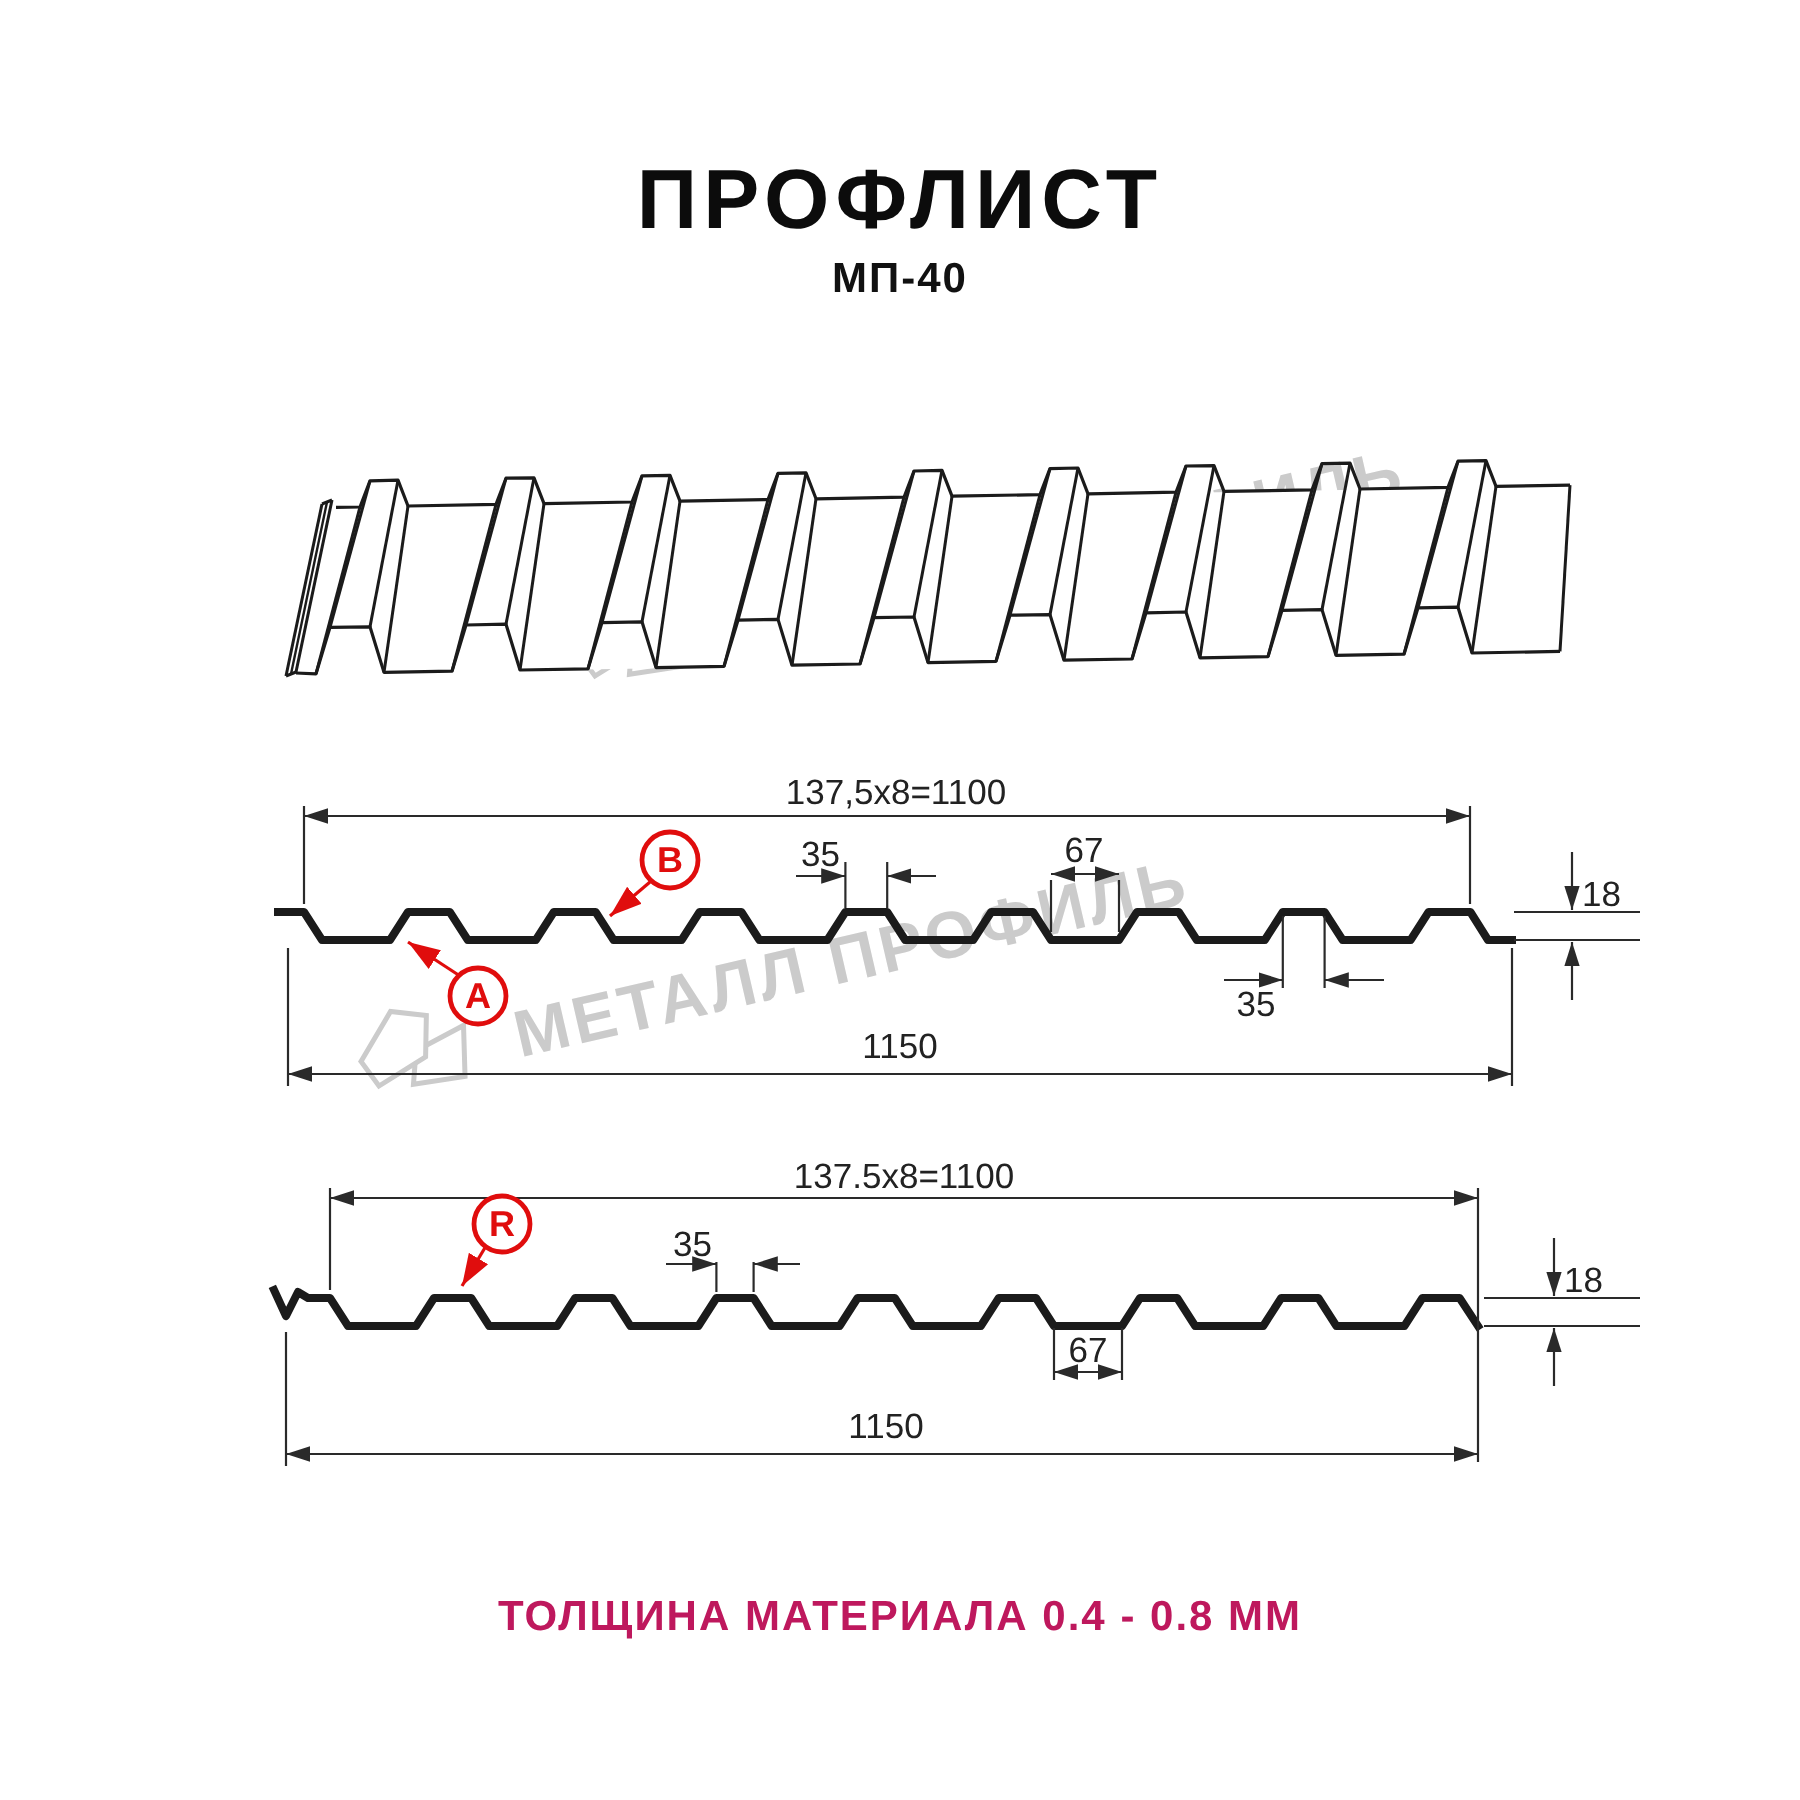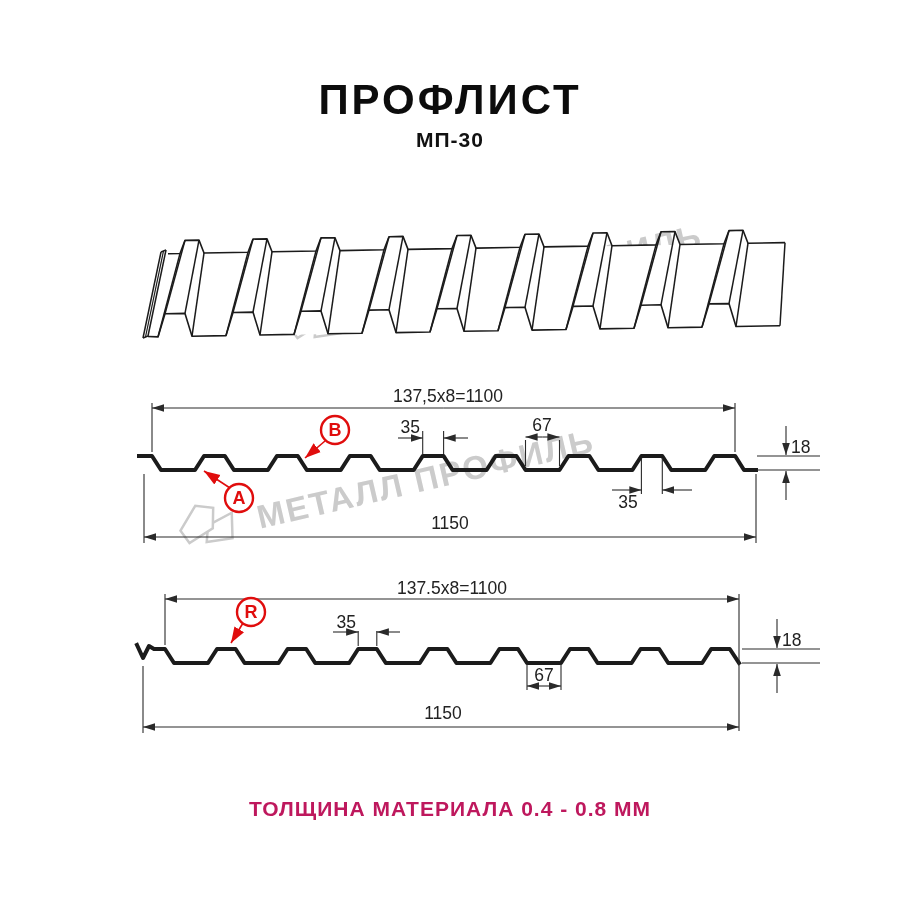--- a/index.html
+++ b/index.html
@@ -20,21 +20,21 @@
   svg.drawing{position:absolute;left:0;top:0;z-index:2;}
   text.dim{font-family:"Liberation Sans",sans-serif;font-size:17.5px;fill:#222;}
   text.mark{font-family:"Liberation Sans",sans-serif;font-size:18px;font-weight:bold;}
 </style>
 </head>
 <body>
 
 <div class="canvas">
 
   <div class="title">ПРОФЛИСТ</div>
-  <div class="subtitle">МП-30</div>
+  <div class="subtitle">МП-40</div>
 
   <div class="wm wm1">
     <svg class="wm-logo" width="70" height="50" viewBox="0 0 70 50">
       <polygon points="32,27 58,20 53,45 27,43" fill="#ffffff" stroke="#cbcbcb" stroke-width="2.5"></polygon>
       <polygon points="4,26 24,5 41,11 36,31 10,40" fill="#ffffff" stroke="#cbcbcb" stroke-width="2.5"></polygon>
     </svg>
     <span>МЕТАЛЛ ПРОФИЛЬ</span>
   </div>
 
   <div class="wm wm2">

